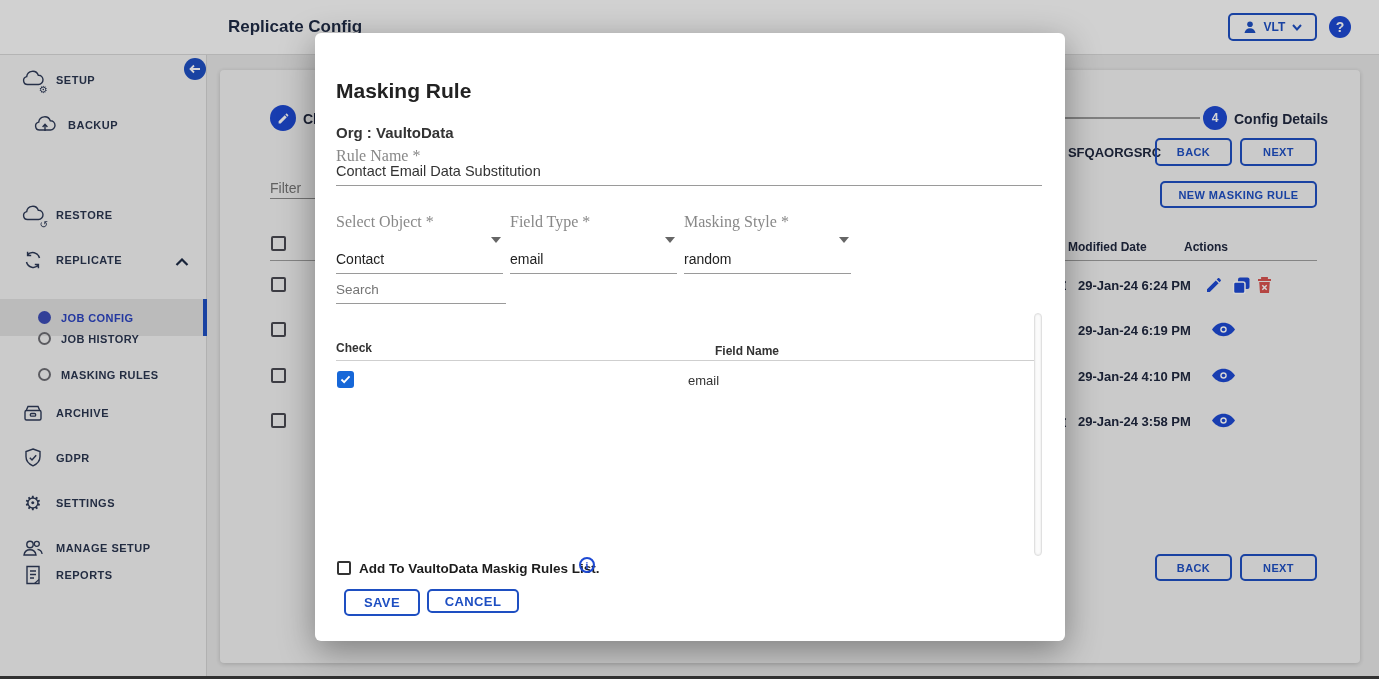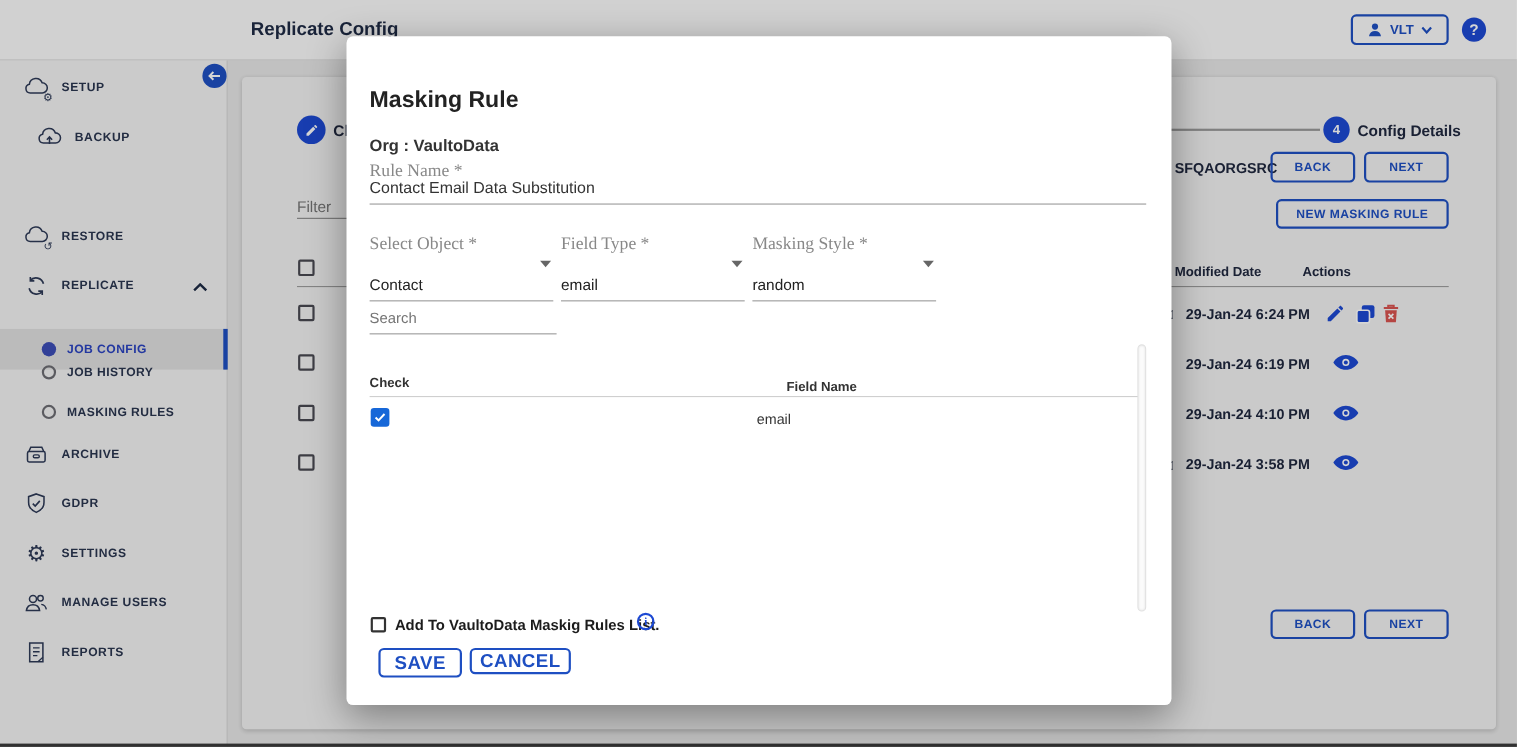--- a/index.html
+++ b/index.html
@@ -87,21 +87,21 @@
     display:flex; align-items:center; justify-content:center; cursor:pointer; }
   .m-cell { font-size:13px; color:#333; }
   .scrollbar { position:absolute; left:719px; top:280px; width:8px; height:243px;
     background:#fbfbfb; border:1px solid #e0e0e0; border-radius:5px; box-shadow:inset 0 0 2px rgba(0,0,0,.12); cursor:grab; }
   .cb-small { width:14px; height:14px; border:2px solid #333; border-radius:2px; background:#fff; cursor:pointer; }
   .add-label { font-size:13.5px; font-weight:bold; color:#1c1c1c; }
   .info-i { width:16px; height:16px; border:2px solid #1d49d3; border-radius:50%; color:#1d49d3;
     font-size:10px; font-weight:bold; font-family:"Liberation Serif",serif;
     display:flex; align-items:center; justify-content:center; cursor:pointer; }
   .modal-btn { border:2px solid #1e4fc2; border-radius:5px; background:#fff; color:#1e4fc2;
-    font-family:inherit; font-size:17px; font-weight:bold; letter-spacing:.4px; cursor:pointer; }
+    font-family:inherit; font-size:13px; font-weight:bold; letter-spacing:.4px; cursor:pointer; }
 </style>
 </head>
 <body>
 
 <div class="topbar">
   <div class="page-title">Replicate Config</div>
   <button class="user-btn">
     <svg width="14" height="14" viewBox="0 0 14 14">
       <circle cx="7" cy="4.2" r="2.8" fill="#1e4fc2"></circle>
       <path d="M1.5 13c.5-3.2 2.7-4.8 5.5-4.8s5 1.6 5.5 4.8z" fill="#1e4fc2"></path>
@@ -205,24 +205,24 @@
 
   <div class="side-item" style="top:471px;">
     <span class="ic">
       <svg width="24" height="20" viewBox="0 0 24 20">
         <circle cx="9" cy="6.5" r="3.2" fill="none" stroke="#2e3a57" stroke-width="1.4"></circle>
         <circle cx="15.8" cy="5.8" r="2.5" fill="none" stroke="#2e3a57" stroke-width="1.3"></circle>
         <path d="M3 17c.5-3.5 2.8-5.3 6-5.3s5.5 1.8 6 5.3z" fill="none" stroke="#2e3a57" stroke-width="1.4"></path>
         <path d="M16.5 11.4c2.6.3 4.2 2 4.6 4.6" fill="none" stroke="#2e3a57" stroke-width="1.3"></path>
       </svg>
     </span>
-    <span class="lbl">MANAGE USERS</span>
-  </div>
-
-  <div class="side-item" style="top:516px;">
+    <span class="lbl">MANAGE SETUP</span>
+  </div>
+
+  <div class="side-item" style="top:498px;">
     <span class="ic">
       <svg width="20" height="22" viewBox="0 0 20 22">
         <path d="M4 2.5h12v17H4z" fill="none" stroke="#2e3a57" stroke-width="1.4"></path>
         <path d="M7 7h6 M7 10.5h6 M7 14h4" stroke="#2e3a57" stroke-width="1.3"></path>
         <path d="M16 15.5 11.5 19.5" stroke="#2e3a57" stroke-width="1.2"></path>
       </svg>
     </span>
     <span class="lbl">REPORTS</span>
   </div>
 </div>

